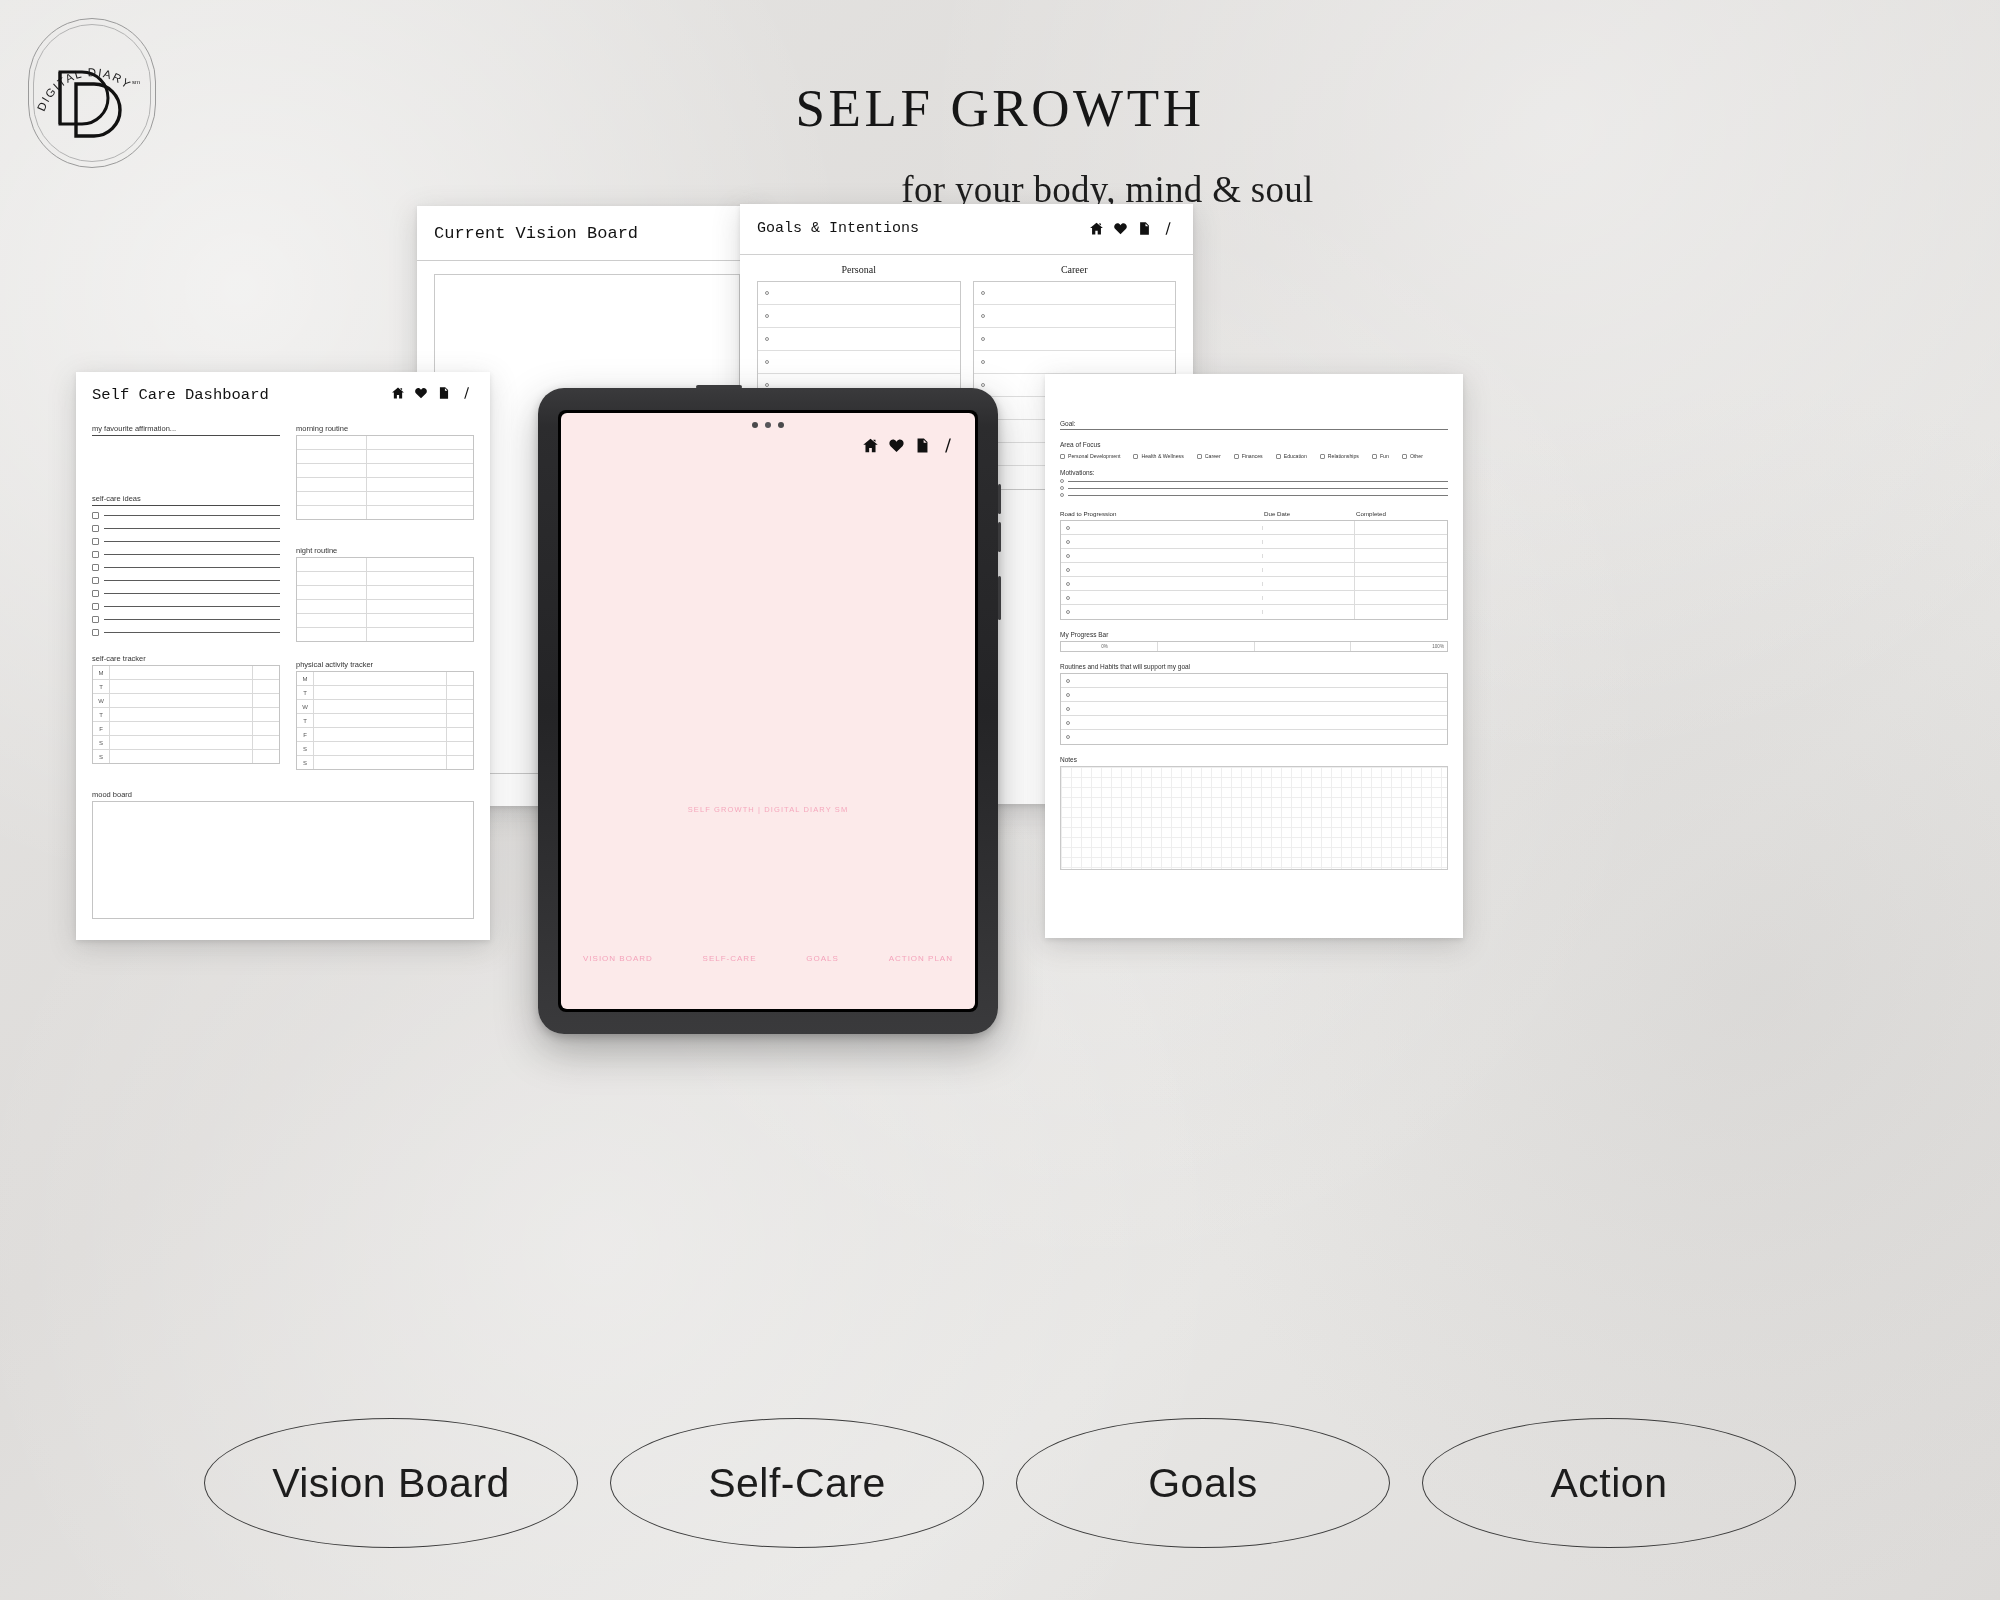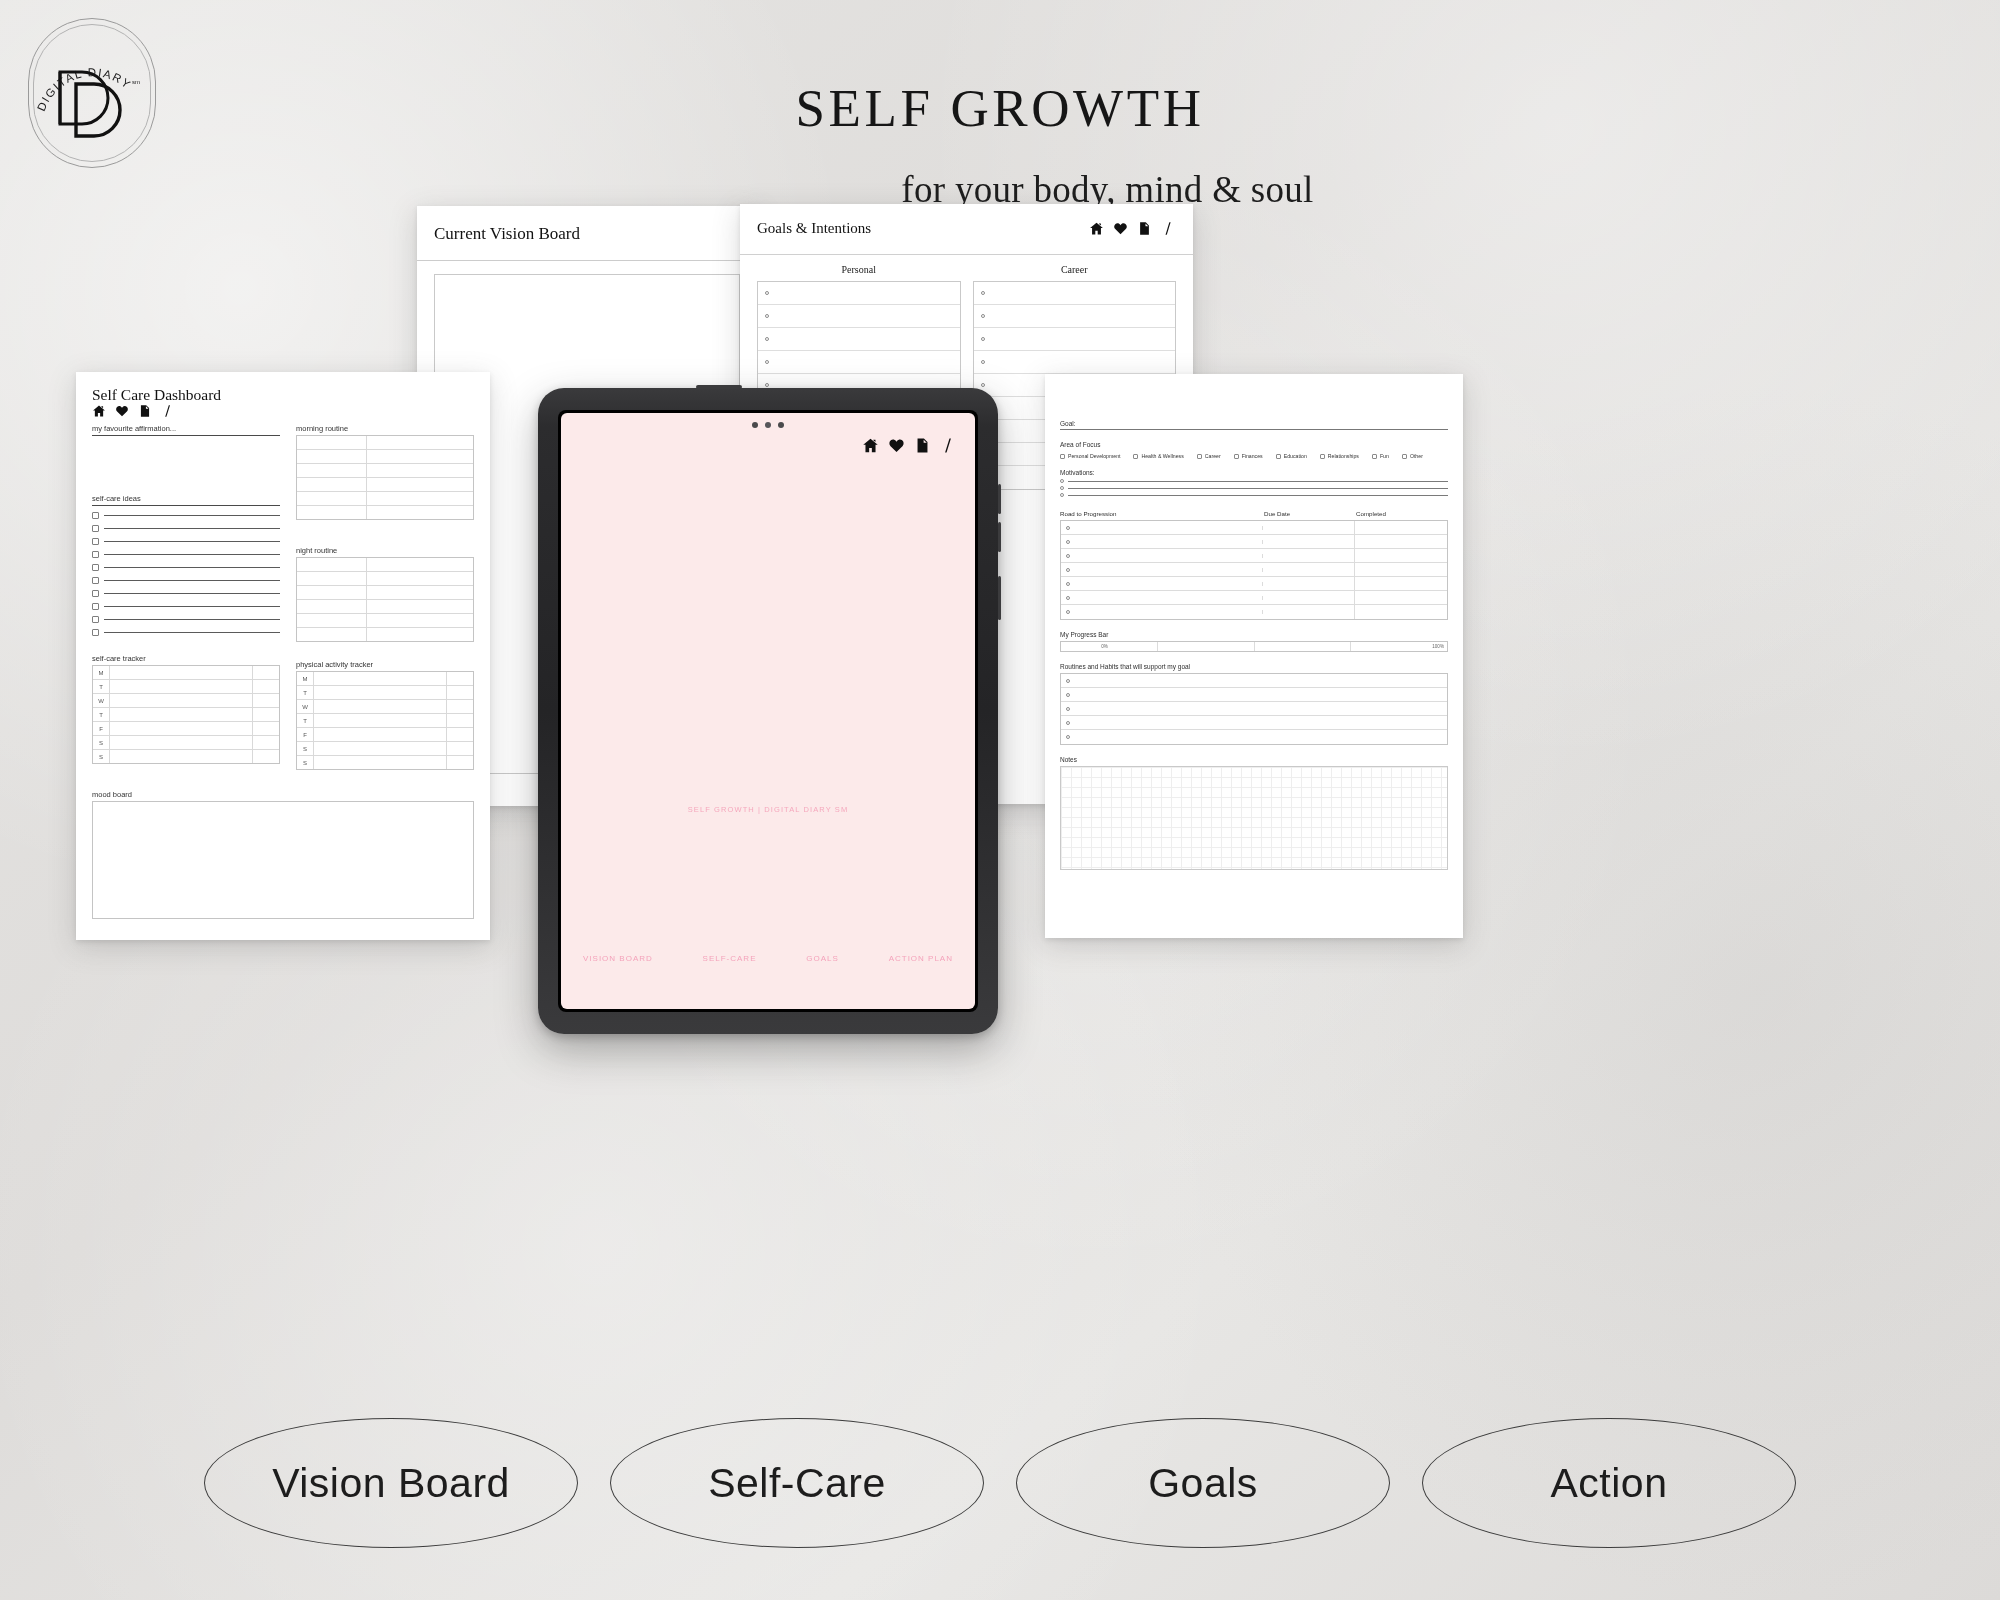--- a/index.html
+++ b/index.html
@@ -44,21 +44,21 @@
     font-family:"Liberation Serif", serif;
     font-size:37px; color:#1d1d1d; padding-left:215px; letter-spacing:.3px;
   }
 
   
   .sheet {
     position:absolute; background:#fff;
     box-shadow: 0 7px 26px rgba(80,80,80,.22), 0 2px 5px rgba(60,60,60,.13);
   }
   .sheet-title {
-    font-family:Liberation Serif, serif; color:#121212; font-weight:400;
+    font-family:Liberation Mono, monospace; color:#121212; font-weight:400;
   }
   .icon-row { display:flex; align-items:center; gap:9px; }
   .icon-row svg { display:block; }
 
   
   #sheet-vision { left:417px; top:206px; width:340px; height:600px; }
   #sheet-vision .sheet-title { font-size:17px; margin:18px 0 0 17px; }
   #sheet-vision .rule { position:absolute; left:0; top:54px; width:100%; height:1px; background:#ccc; }
   #sheet-vision .canvas { position:absolute; left:17px; top:68px; width:306px; height:500px; border:1px solid #c9c9c9; }
 
@@ -70,21 +70,21 @@
   .goal-cols { position:absolute; left:17px; top:60px; width:419px; display:flex; gap:12px; }
   .goal-col { flex:1; }
   .goal-col-head { text-align:center; font-family:"Liberation Serif", serif; font-size:10px; color:#222; margin-bottom:6px; }
   .goal-box { border:1px solid #c9c9c9; }
   .goal-row { height:23px; border-bottom:1px solid #dedede; display:flex; align-items:center; padding-left:7px; }
   .goal-row:last-child { border-bottom:none; }
   .bullet-o { width:4px; height:4px; border:1px solid #8d8d8d; border-radius:50%; }
 
   
   #sheet-selfcare { left:76px; top:372px; width:414px; height:568px; }
-  #sheet-selfcare .top { display:flex; justify-content:space-between; align-items:flex-start; padding:14px 16px 0 16px;flex-direction:column; }
+  #sheet-selfcare .top { display:flex; justify-content:space-between; align-items:flex-start; padding:14px 16px 0 16px; }
   #sheet-selfcare .sheet-title { font-size:15.5px; }
   .sc-body { position:absolute; left:16px; top:52px; width:382px; display:flex; gap:16px; }
   .sc-left { width:188px; }
   .sc-right { width:178px; }
   .field-label { font-size:7.5px; color:#343434; margin-bottom:2px; }
   .field-rule { height:1px; background:#4a4a4a; }
   .check-line { display:flex; align-items:center; gap:5px; margin-top:6px; }
   .chk { width:7px; height:7px; border:1px solid #7e7e7e; border-radius:1px; flex:none; background:#fff; }
   .chk-rule { flex:1; height:1px; background:#5a5a5a; }
   .grid-table { border:1px solid #c4c4c4; width:100%; }

